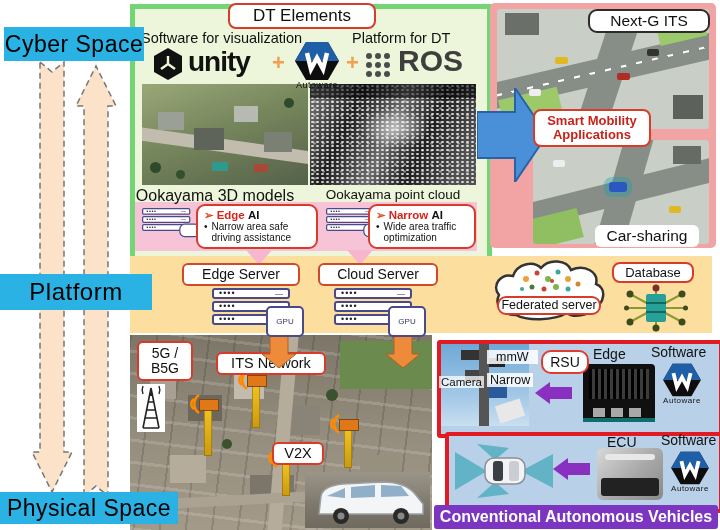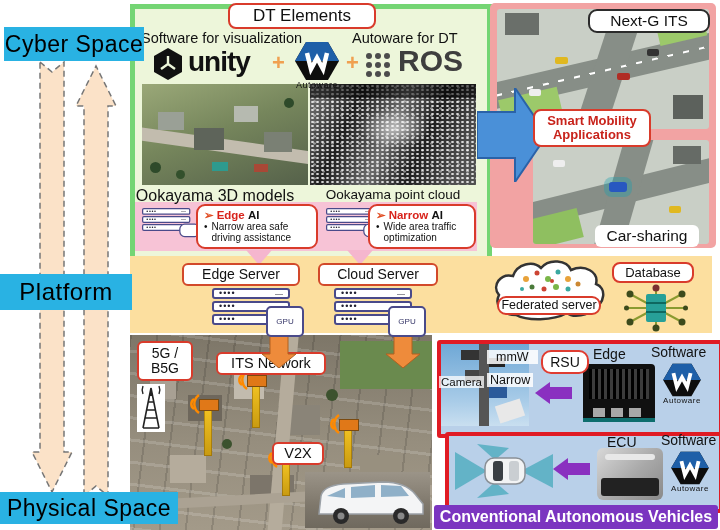--- a/index.html
+++ b/index.html
@@ -89,33 +89,33 @@
             color:#fff;display:flex;align-items:center;justify-content:center;font-size:16px;
             font-weight:600;border-radius:3px;z-index:7;}
   svg{display:block;}
 </style>
 </head>
 <body>
 
 <div id="canvas">
 
   <div class="space-label" style="left:4px;top:27px;width:140px;height:34px;font-size:23px;">Cyber Space</div>
-  <div class="space-label" style="left:0;top:274px;width:132px;height:36px;font-size:24px;">Platform</div>
+  <div class="space-label" style="left:0;top:274px;width:152px;height:36px;font-size:24px;">Platform</div>
   <div class="space-label" style="left:0;top:492px;width:178px;height:32px;font-size:23px;">Physical Space</div>
 
   <svg class="abs" style="left:30px;top:60px;z-index:2;" width="88" height="438" viewBox="0 0 88 438">
     <polygon points="10,2 22,12 34,2 34,392 42,392 22,432 2,392 10,392" fill="#fbe2c8" stroke="#777" stroke-width="1.5" stroke-dasharray="6,4"></polygon>
     <polygon points="54,436 66,426 78,436 78,46 86,46 66,6 46,46 54,46" fill="#fbe2c8" stroke="#777" stroke-width="1.5" stroke-dasharray="6,4"></polygon>
   </svg>
 
   <div class="green-box"></div>
   <div class="tag" style="left:228px;top:3px;width:148px;height:26px;font-size:17px;z-index:7;">DT Elements</div>
 
   <div class="txt" style="left:141px;top:30px;font-size:14.5px;">Software for visualization</div>
-  <div class="txt" style="left:352px;top:30px;font-size:14.5px;">Autoware for DT</div>
+  <div class="txt" style="left:352px;top:30px;font-size:14.5px;">Platform for DT</div>
 
   <svg class="abs" style="left:152px;top:47px;z-index:6;" width="32" height="34" viewBox="0 0 32 34">
     <polygon points="16,1 30,9 30,25 16,33 2,25 2,9" fill="#111"></polygon>
     <path d="M16 9 L16 17 M16 17 L9 22 M16 17 L23 22" stroke="#edf6da" stroke-width="2.4" fill="none"></path>
   </svg>
   <div class="txt" style="left:188px;top:46px;font-size:28px;font-weight:bold;letter-spacing:-1px;">unity</div>
   <div class="txt" style="left:272px;top:50px;font-size:22px;font-weight:bold;color:#f0a050;">+</div>
 
   <div class="aw" style="left:292px;top:40px;width:50px;">
     <svg width="46" height="42" viewBox="0 0 46 42" style="margin:0 auto;">

